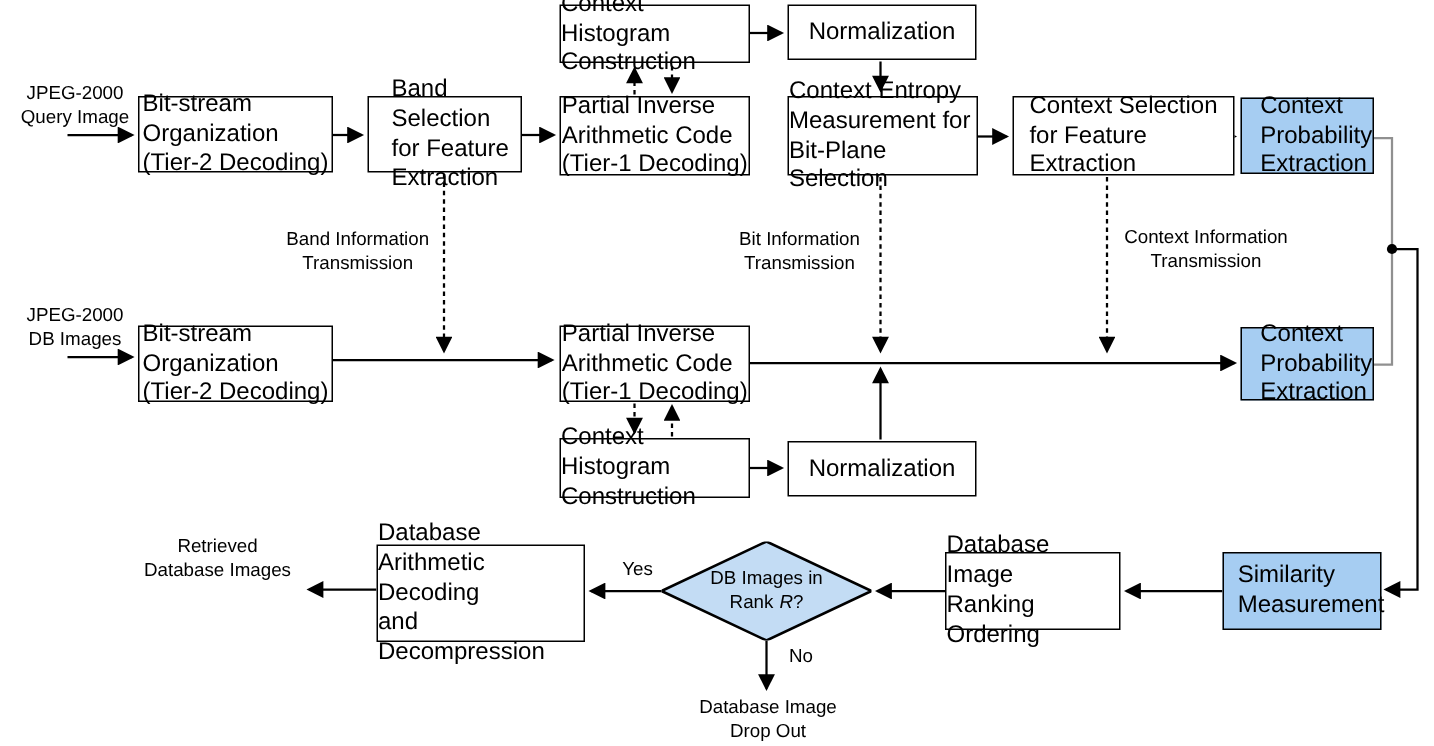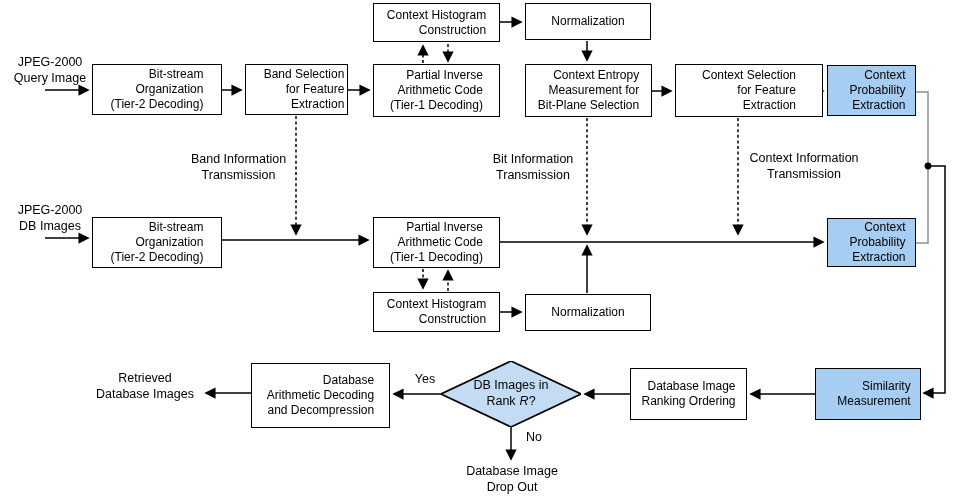--- a/index.html
+++ b/index.html
@@ -1,21 +1,21 @@
 <!DOCTYPE html>
 <html><head>
 <meta charset="utf-8">
 <style>
   html,body{margin:0;padding:0;background:#fff;}
   .stage{position:relative;width:956px;height:497px;background:#ffffff;
          font-family:"Liberation Sans","DejaVu Sans",sans-serif;color:#000;overflow:hidden;}
   .layer{position:absolute;left:0;top:0;pointer-events:none;}
   .node{position:absolute;box-sizing:border-box;border:1.7px solid #000;background:#ffffff;
-        display:flex;align-items:center;justify-content:center;text-align:right;
-        font-size:12px;line-height:1.24;white-space:pre-line;z-index:2;}
+        display:flex;align-items:center;justify-content:center;text-align:left;
+        font-size:16px;line-height:1.24;white-space:pre-line;z-index:2;}
   .blue{background:#a6cdf2;padding-left:12px;}
   .lbl{position:absolute;font-size:12.5px;line-height:1.28;text-align:center;
        white-space:pre-line;z-index:2;}
   .diamond{position:absolute;left:441px;top:361px;width:140px;height:66px;z-index:2;}
   .dtext{position:absolute;inset:0;display:flex;flex-direction:column;align-items:center;
          justify-content:center;font-size:12.5px;line-height:1.25;}
   .rank-var{font-style:italic;}
   .rank-prefix{margin-right:4px;}
 </style>
 </head>
@@ -105,21 +105,21 @@
   <div class="node" style="left:373px;top:217px;width:127px;height:51px;">Partial Inverse
 Arithmetic Code
 (Tier-1 Decoding)</div>
   <div class="node" style="left:373px;top:292px;width:127px;height:40px;">Context Histogram
 Construction</div>
   <div class="node" style="left:525px;top:294px;width:126px;height:37px;">Normalization</div>
   <div class="node blue" style="left:827px;top:218px;width:89px;height:49px;">Context
 Probability
 Extraction</div>
 
-  <div class="lbl" style="left:90px;top:370px;width:110px;">Retrieved
+  <div class="lbl" style="left:90px;top:356px;width:110px;">Retrieved
 Database Images</div>
   <div class="node" style="left:251px;top:363px;width:139px;height:65px;">Database
 Arithmetic Decoding
 and Decompression</div>
   <div class="lbl" style="left:408px;top:371px;width:34px;">Yes</div>
 
   <div class="diamond">
     <svg width="140" height="66" viewBox="0 0 140 66">
       <polygon points="0,33 70,0 140,33 70,66" fill="#c3dcf4" stroke="#000" stroke-width="1.7"></polygon>
     </svg>

